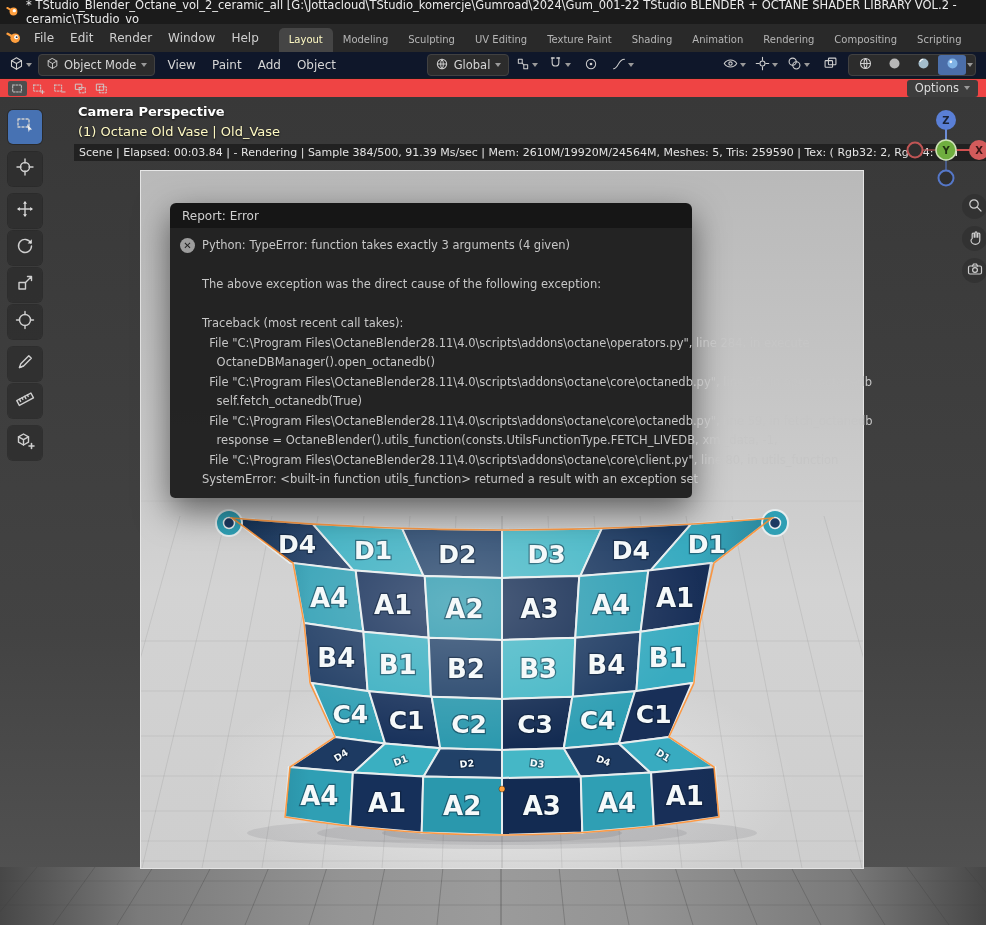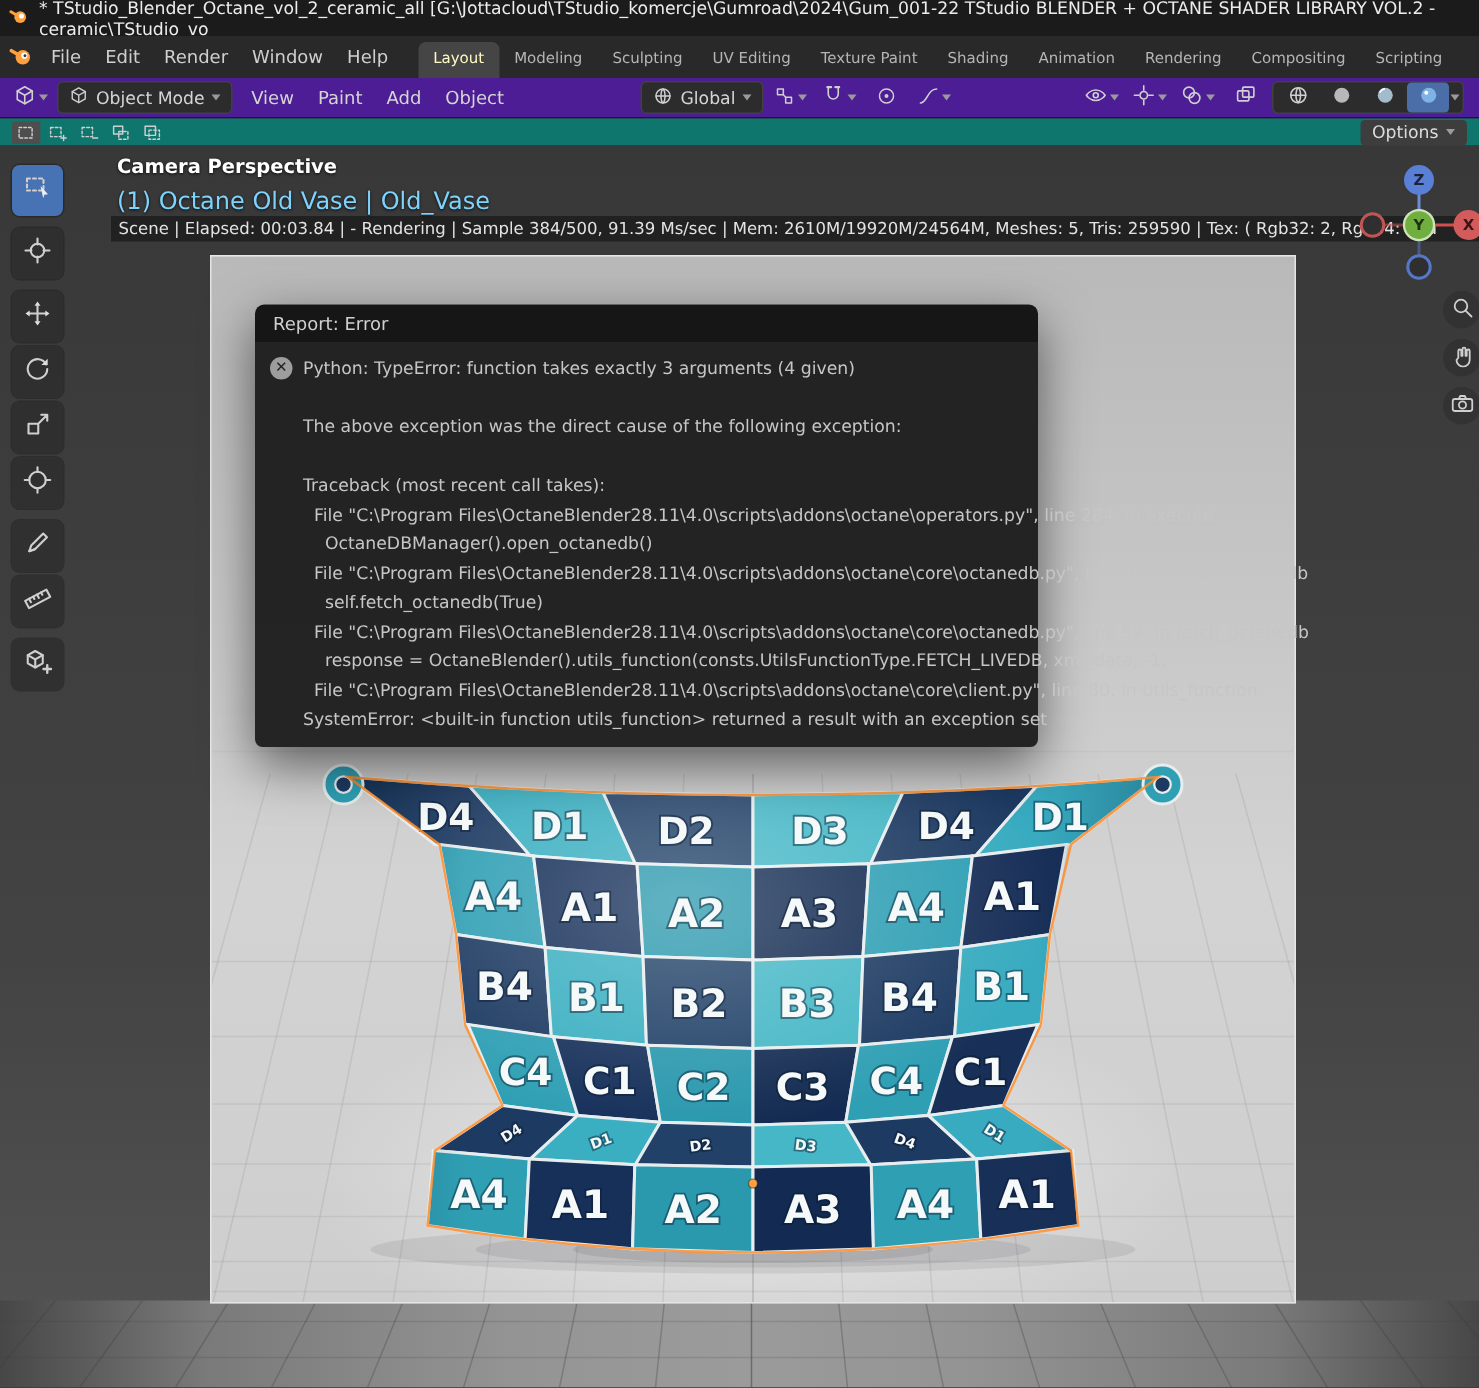--- a/index.html
+++ b/index.html
@@ -8,36 +8,36 @@
   
   .titlebar{position:absolute;top:0;left:0;right:0;height:24px;background:#1b1b1b;
             display:flex;align-items:center;gap:7px;padding-left:6px;font-size:11.5px;color:#ececec;}
   .menubar{position:absolute;top:24px;left:0;right:0;height:28px;background:#292929;
            display:flex;align-items:center;font-size:12px;color:#cfcfcf;}
   .menubar .logo{margin:0 4px 0 6px;}
   .menu-item{padding:4px 8px;border-radius:4px;cursor:default;}
   .tabs{display:flex;align-items:flex-end;height:100%;margin-left:12px;}
   .tab{padding:6px 10px 7px;font-size:10px;color:#b5b5b5;border-radius:5px 5px 0 0;}
   .tab.active{background:#454545;color:#fef9c3;}
-  .header2{position:absolute;top:52px;left:0;right:0;height:26px;background:#4c1d95;
+  .header2{position:absolute;top:52px;left:0;right:0;height:26px;background:#0f172a;
            border-bottom:1px solid #1a1a1a;display:flex;align-items:center;gap:4px;
            padding:0 6px;font-size:12px;color:#d5d5d5;}
   .dropdown{display:flex;align-items:center;gap:5px;background:#2c2c2c;border:1px solid #414141;
             border-radius:4px;height:20px;padding:0 7px;}
   .hmenu{padding:3px 8px;}
   .sp{flex:1;}
   .iconbtn{height:20px;min-width:24px;display:flex;align-items:center;justify-content:center;
            gap:2px;border-radius:3px;padding:0 2px;}
   .iconbtn.active{background:#4b6ea9;}
   .chev{width:0;height:0;border-left:3.5px solid transparent;border-right:3.5px solid transparent;
         border-top:4px solid #9a9a9a;}
   .shadegroup{display:flex;background:#2c2c2c;border:1px solid #414141;border-radius:4px;height:20px;
               align-items:center;padding:0 2px;gap:1px;}
   
-  .strip{position:absolute;top:79px;left:0;right:0;height:18px;background:#0f766e;
+  .strip{position:absolute;top:79px;left:0;right:0;height:18px;background:#ef4444;
          border-bottom:1px solid #262626;display:flex;align-items:center;padding:0 8px;gap:2px;}
   .mode-btn{width:19px;height:15px;display:flex;align-items:center;justify-content:center;border-radius:2px;}
   .mode-btn.active{background:#4e4e4e;}
   .options-btn{margin-left:auto;display:flex;align-items:center;gap:5px;background:#3d3d3d;
                border-radius:3px;padding:1px 8px;font-size:11.5px;color:#dcdcdc;height:15px;}
   
   .viewport{position:absolute;top:97px;left:0;right:0;bottom:0;
             background:linear-gradient(#383838,#434343 65%,#545454);}
   .dimstrip{position:absolute;left:0;top:867px;width:986px;height:58px;
             background:linear-gradient(90deg,#474747 0%,#7a7a7a 14%,#949494 35%,#9b9b9b 50%,#949494 65%,#7a7a7a 86%,#474747 100%);}
@@ -48,21 +48,21 @@
           background:radial-gradient(ellipse 420px 180px at 50% 88%, rgba(236,236,236,.9), rgba(236,236,236,0) 70%);}
   .camera svg{position:absolute;left:0;top:0;}
   
   .ltoolbar{position:absolute;left:8px;top:110px;display:flex;flex-direction:column;z-index:5;}
   .tool-btn{width:34px;height:34px;margin-bottom:3px;border-radius:5px;background:rgba(47,47,47,.92);
             display:flex;align-items:center;justify-content:center;box-shadow:0 0 0 1px rgba(0,0,0,.25);}
   .tool-btn.active{background:#4772b3;}
   
   .ovl1{position:absolute;left:78px;top:104px;font-size:13px;font-weight:600;color:#fff;z-index:6;
         text-shadow:0 1px 2px rgba(0,0,0,.8);}
-  .ovl2{position:absolute;left:78px;top:124px;font-size:16px;color:#7dd3fc;z-index:6;
+  .ovl2{position:absolute;left:78px;top:124px;font-size:13px;color:#fef9c3;z-index:6;
         text-shadow:0 1px 2px rgba(0,0,0,.8);}
   .statsbar{position:absolute;left:74px;right:0;top:144px;height:17px;background:rgba(15,15,15,.55);
             z-index:6;display:flex;align-items:center;}
   .statsbar span{font-size:11px;color:#e3e3e3;padding-left:5px;white-space:nowrap;overflow:hidden;}
   
   .dialog{position:absolute;left:170px;top:203px;width:522px;z-index:30;border-radius:6px;
           box-shadow:0 12px 34px rgba(0,0,0,.55);}
   .dialog-header{height:25px;background:#161616;border-radius:6px 6px 0 0;display:flex;align-items:center;
                  padding-left:12px;font-size:12px;color:#cfcfcf;}
   .dialog-body{background:rgba(30,30,30,.97);border-radius:0 0 5px 5px;padding:8px 12px 8px 32px;position:relative;}

